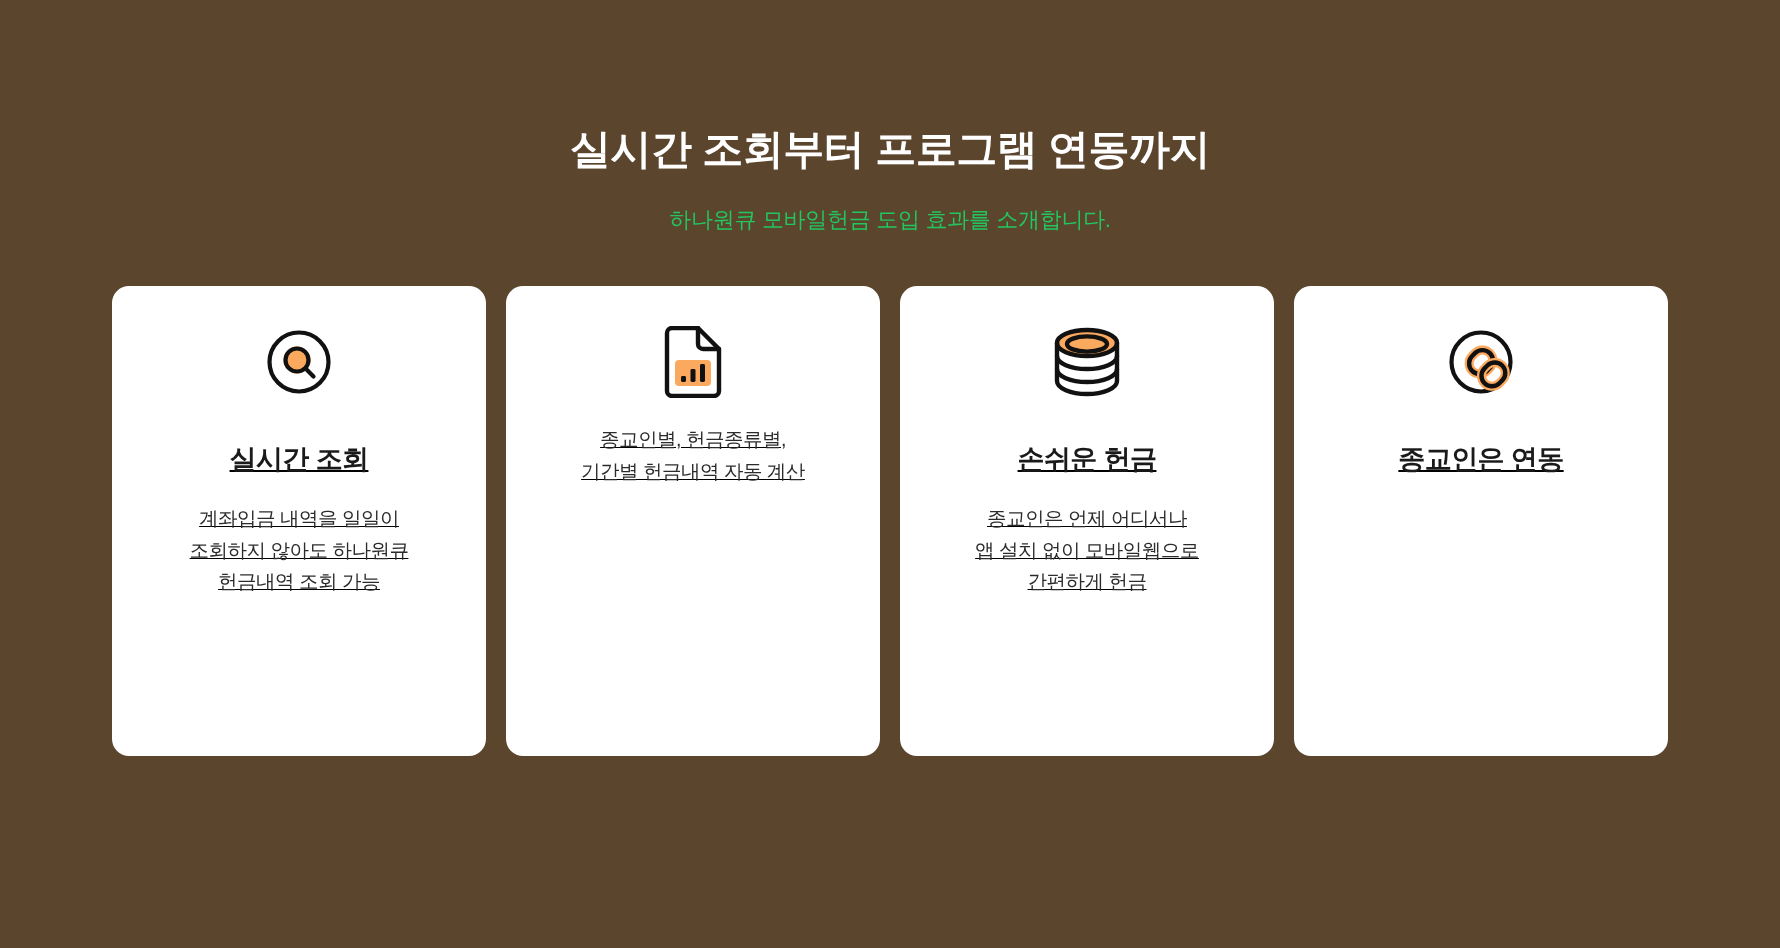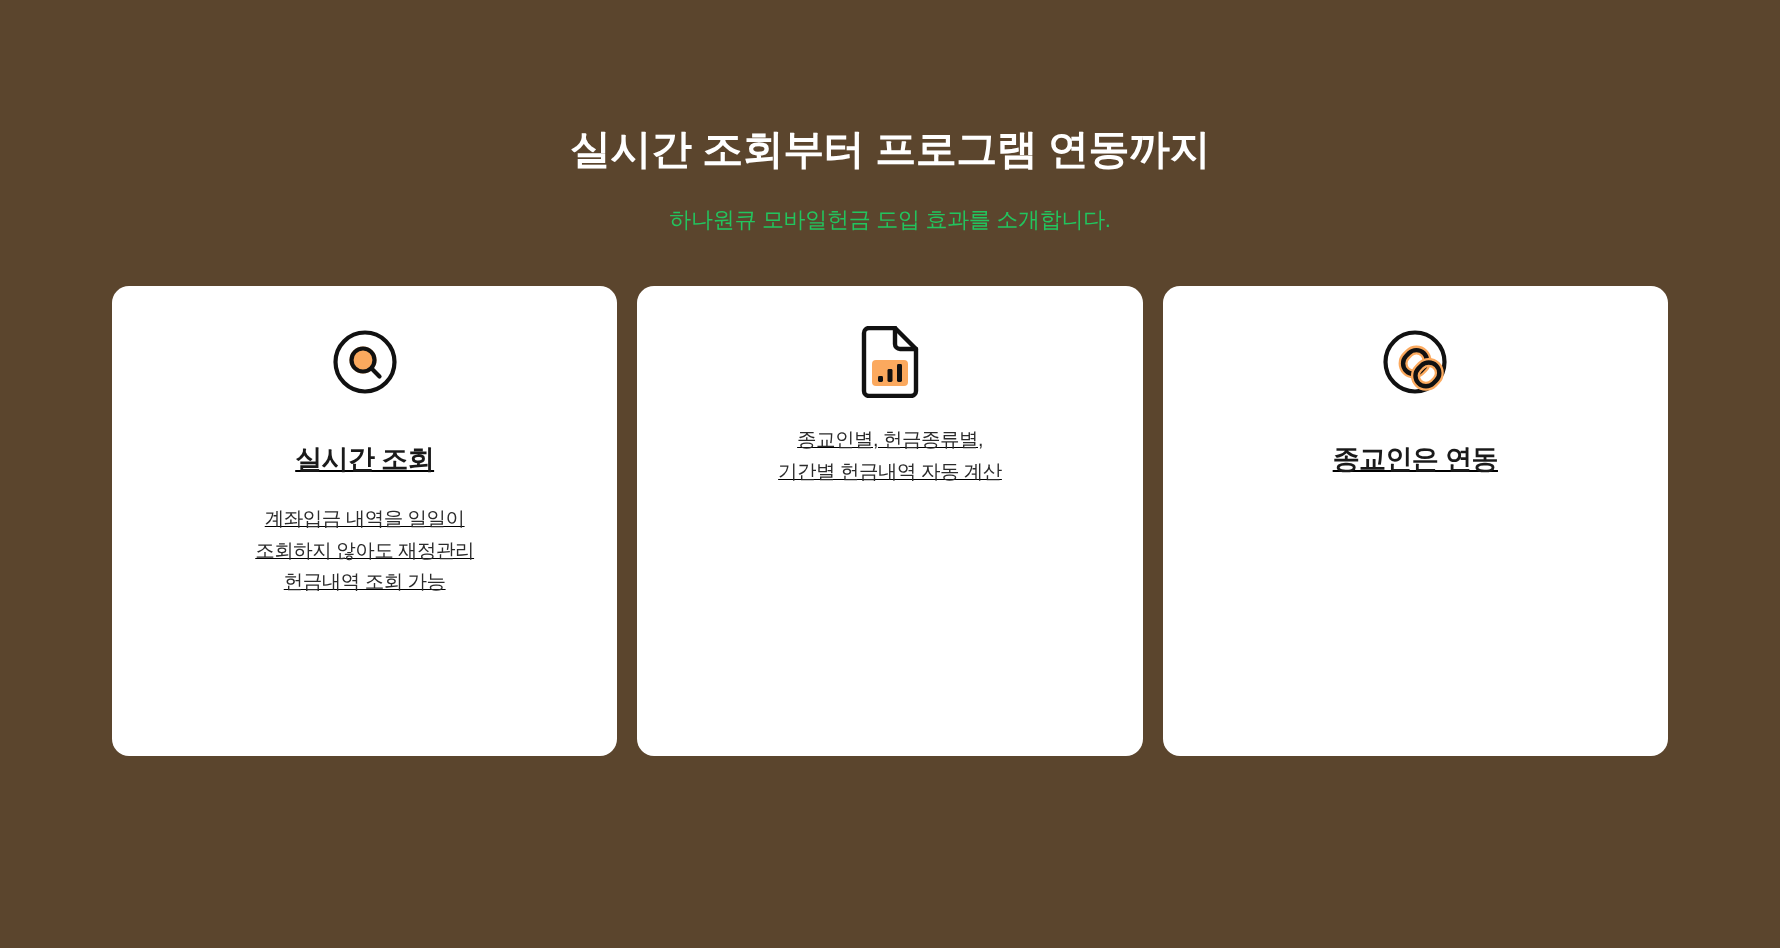--- a/index.html
+++ b/index.html
@@ -112,39 +112,55 @@
       <div class="icon-wrap">
         <svg width="66" height="66" viewBox="0 0 66 66" aria-hidden="true">
           <circle cx="33" cy="33" r="29.5" fill="none" stroke="#111111" stroke-width="4.2"></circle>
           <circle cx="31" cy="31" r="13.5" fill="#FBA95E"></circle>
           <circle cx="31" cy="31" r="11.5" fill="none" stroke="#111111" stroke-width="4.2"></circle>
           <line x1="39.6" y1="39.6" x2="47.5" y2="47.5" stroke="#111111" stroke-width="4.2" stroke-linecap="round"></line>
         </svg>
       </div>
       <div class="card-title">실시간 조회</div>
       <div class="card-body">계좌입금 내역을 일일이
-조회하지 않아도 재정관리
+조회하지 않아도 하나원큐
 헌금내역 조회 가능</div>
     </div>
 
     <div class="card">
       <div class="icon-wrap">
         <svg width="62" height="72" viewBox="0 0 62 72" aria-hidden="true">
           <path d="M5 7 a5 5 0 0 1 5 -5 h26 l21 21 v42 a5 5 0 0 1 -5 5 h-42 a5 5 0 0 1 -5 -5 z" fill="#FFFFFF" stroke="#111111" stroke-width="4.4" stroke-linejoin="round"></path>
           <path d="M36 2 v16 a5 5 0 0 0 5 5 h16" fill="none" stroke="#111111" stroke-width="4.4" stroke-linejoin="round" stroke-linecap="round"></path>
           <rect x="13" y="34" width="36" height="26" rx="4" fill="#FBA95E"></rect>
           <rect x="19" y="50" width="5" height="6" rx="1.4" fill="#111111"></rect>
           <rect x="28.5" y="43" width="5" height="13" rx="1.4" fill="#111111"></rect>
           <rect x="38" y="38" width="5" height="18" rx="1.4" fill="#111111"></rect>
         </svg>
       </div>
       <div class="card-body">종교인별, 헌금종류별,
 기간별 헌금내역 자동 계산</div>
     </div>
 
+    <div class="card">
+      <div class="icon-wrap">
+        <svg width="70" height="72" viewBox="0 0 70 72" aria-hidden="true">
+          <path d="M5 17 v38 c0 7 13 13 30 13 s30 -6 30 -13 v-38 z" fill="#FFFFFF"></path>
+          <ellipse cx="35" cy="17" rx="30" ry="13" fill="#FBA95E" stroke="#111111" stroke-width="4.4"></ellipse>
+          <ellipse cx="35" cy="18" rx="20" ry="7.6" fill="#FBA95E" stroke="#111111" stroke-width="4.4"></ellipse>
+          <path d="M5 17 v38 c0 7.2 13.4 13 30 13 s30 -5.8 30 -13 v-38" fill="none" stroke="#111111" stroke-width="4.4" stroke-linecap="round"></path>
+          <path d="M5 30 c0 7.2 13.4 13 30 13 s30 -5.8 30 -13" fill="none" stroke="#111111" stroke-width="4.4" stroke-linecap="round"></path>
+          <path d="M5 43 c0 7.2 13.4 13 30 13 s30 -5.8 30 -13" fill="none" stroke="#111111" stroke-width="4.4" stroke-linecap="round"></path>
+        </svg>
+      </div>
+      <div class="card-title">손쉬운 헌금</div>
+      <div class="card-body">종교인은 언제 어디서나
+앱 설치 없이 모바일웹으로
+간편하게 헌금</div>
+    </div>
 
     <div class="card">
       <div class="icon-wrap">
         <svg width="66" height="66" viewBox="0 0 66 66" aria-hidden="true">
           <circle cx="33" cy="33" r="29.5" fill="none" stroke="#111111" stroke-width="4.2"></circle>
           <g transform="translate(33,33) rotate(-45) translate(-33,-33)">
             <rect x="20.5" y="22.5" width="25" height="21" rx="10.5" fill="none" stroke="#FBA95E" stroke-width="9"></rect>
             <rect x="20.5" y="22.5" width="25" height="21" rx="10.5" fill="none" stroke="#111111" stroke-width="4.4"></rect>
             <rect x="20.5" y="40" width="25" height="21" rx="10.5" fill="none" stroke="#FBA95E" stroke-width="9"></rect>
             <rect x="20.5" y="40" width="25" height="21" rx="10.5" fill="none" stroke="#111111" stroke-width="4.4"></rect>

